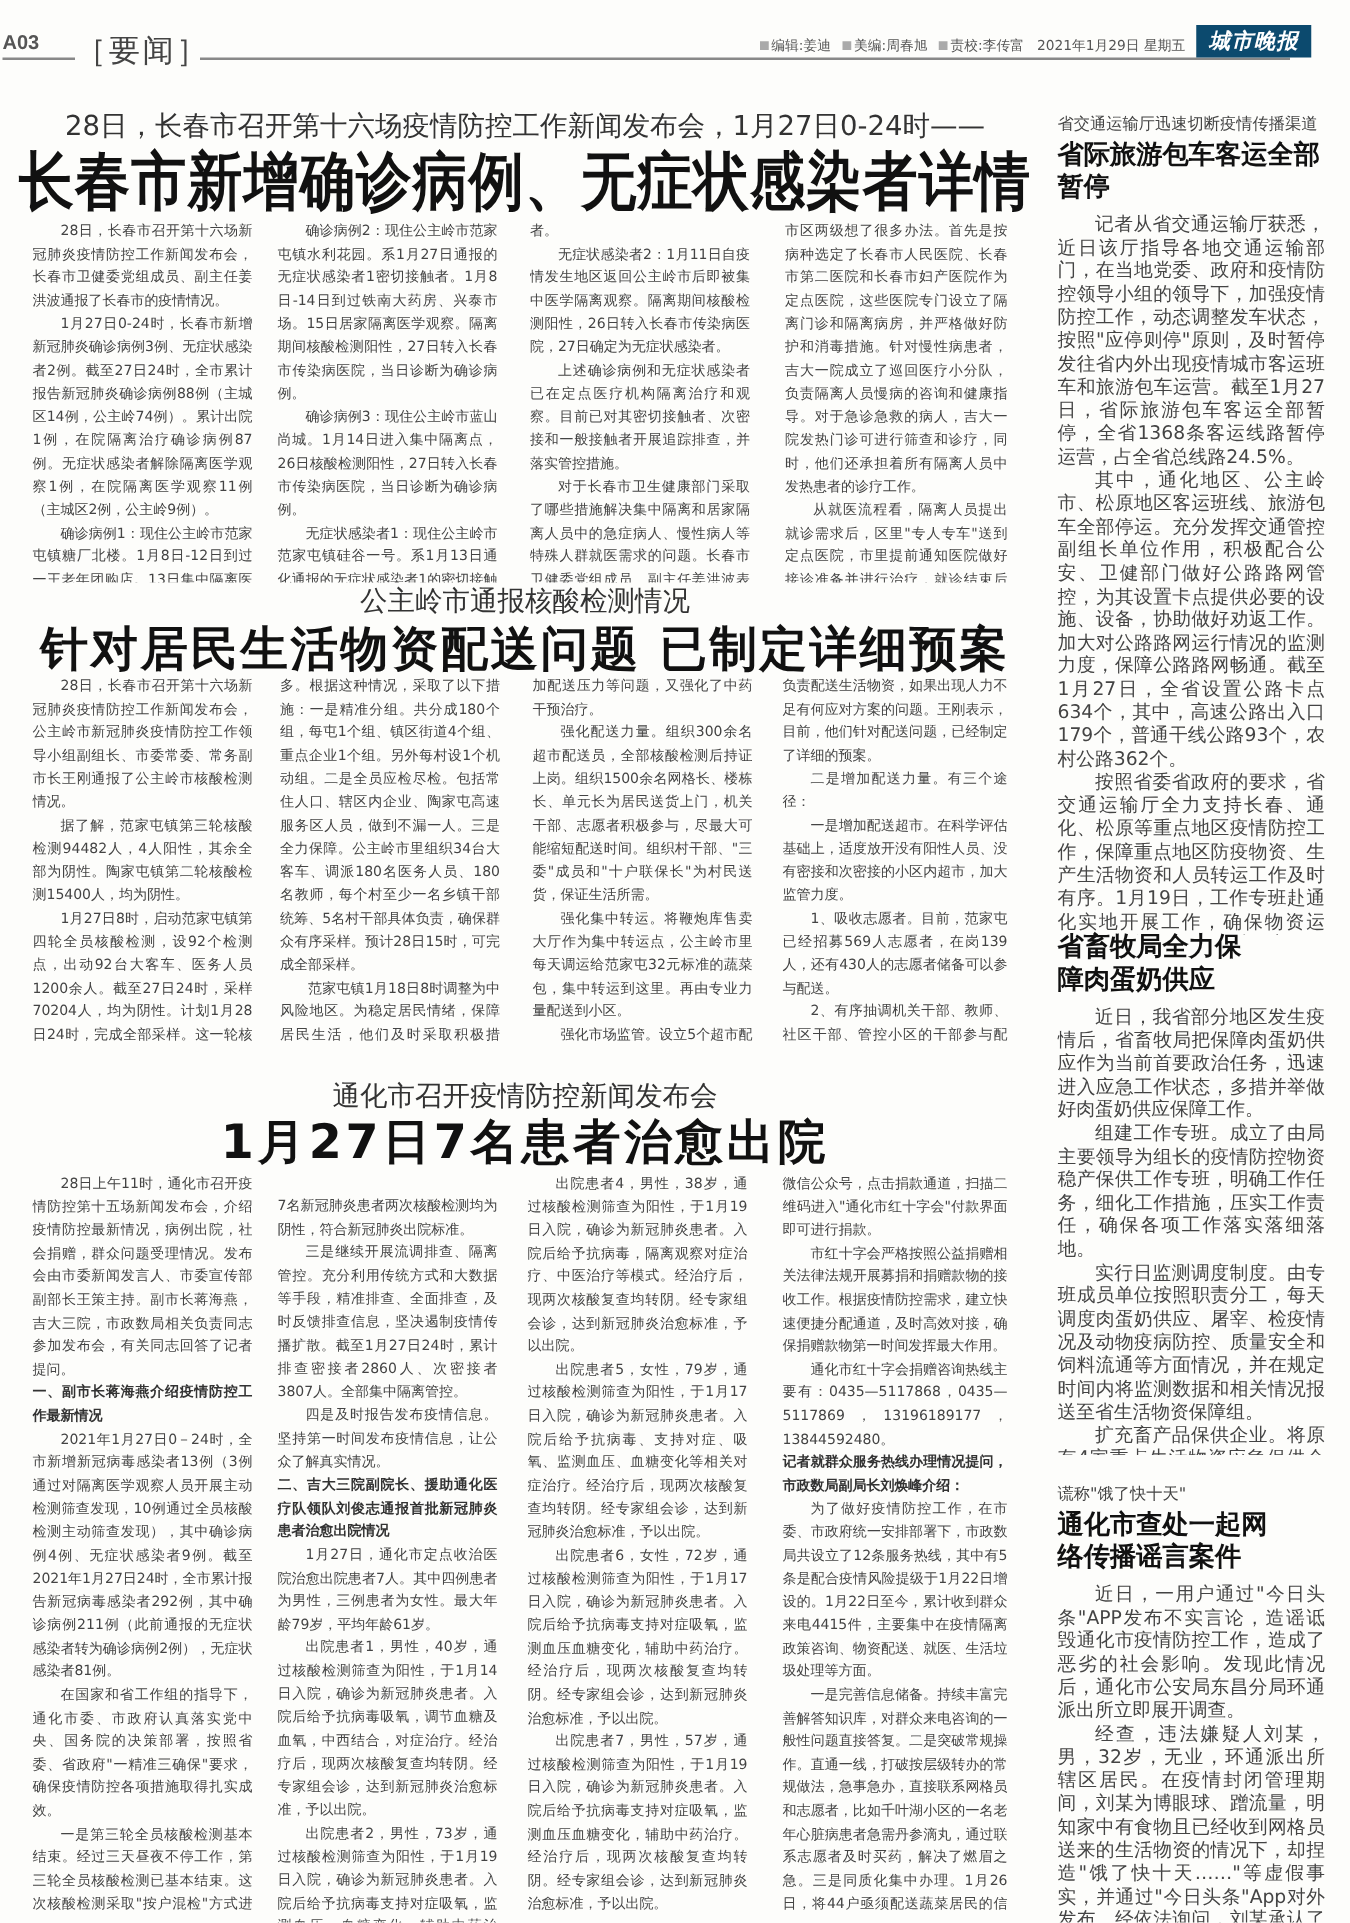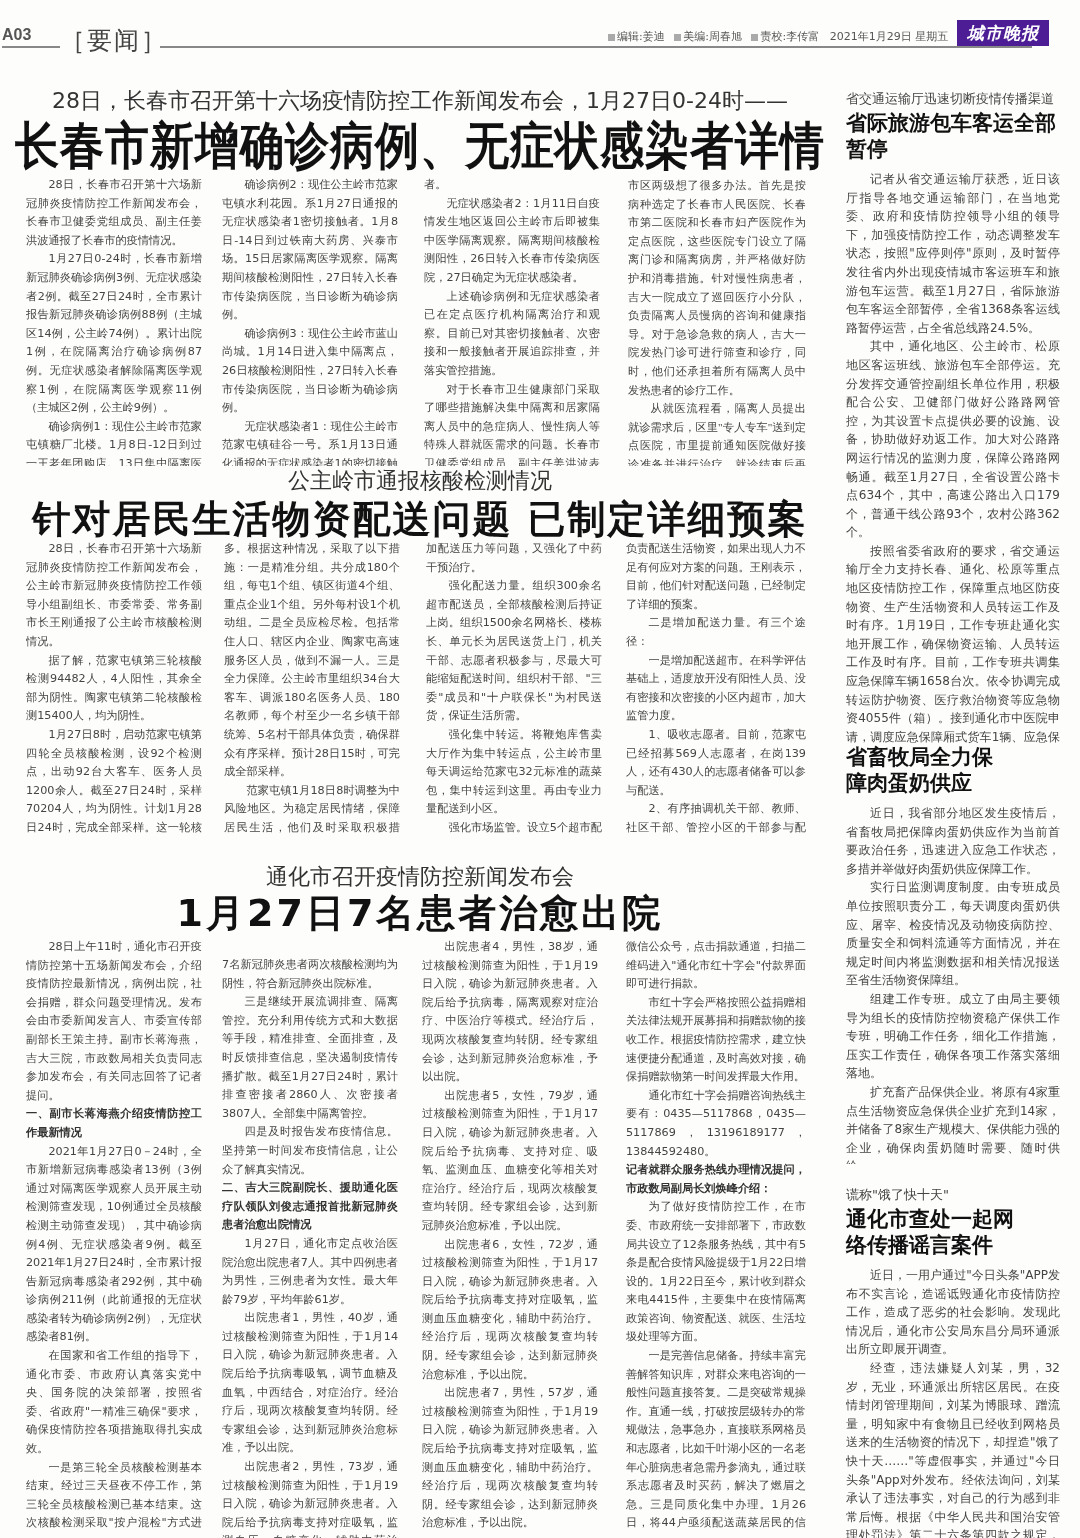--- a/index.html
+++ b/index.html
@@ -7,40 +7,40 @@
   body { position: relative; font-family: "DejaVu Sans", sans-serif; color: #333; }
 
   
   .masthead { position: absolute; left: 2px; top: 18px; width: 1048px; height: 34px; }
   .page-no { position: absolute; left: 0; top: 8px; font-family: "Liberation Sans", sans-serif; font-weight: bold; font-size: 16px; color: #555; }
   .section-name { position: absolute; left: 58px; top: 6px; font-size: 25px; color: #444; letter-spacing: 2px; }
   .rule { position: absolute; left: 0; top: 28px; width: 1030px; height: 2px; background: #888; }
   .rule-gap { position: absolute; left: 58px; top: 26px; width: 100px; height: 6px; background: #fdfdfb; }
   .credits { position: absolute; left: 600px; top: 11px; font-size: 11px; color: #555; white-space: nowrap; }
   .credits .sq { display: inline-block; width: 7px; height: 7px; background: #aaa; margin: 0 2px 0 6px; vertical-align: middle; }
-  .logo { position: absolute; left: 955px; top: 2px; width: 92px; height: 26px; background: #4c1d95; color: #fff; font-family: "DejaVu Serif", serif; font-style: italic; font-weight: bold; font-size: 17px; text-align: center; line-height: 26px; letter-spacing: 1px; }
+  .logo { position: absolute; left: 955px; top: 2px; width: 92px; height: 26px; background: #0c4a6e; color: #fff; font-family: "DejaVu Serif", serif; font-style: italic; font-weight: bold; font-size: 17px; text-align: center; line-height: 26px; letter-spacing: 1px; }
 
   
   .kicker { position: absolute; font-size: 22px; color: #333; white-space: nowrap; text-align: center; }
   .headline { position: absolute; font-weight: bold; color: #111; white-space: nowrap; text-align: center; }
   .hl-1 { font-size: 44px; letter-spacing: 1px; transform: scaleY(1.15); transform-origin: top; }
   .hl-2 { font-size: 38px; letter-spacing: 2px; }
   .hl-3 { font-size: 38px; letter-spacing: 3px; }
 
   
   .col { position: absolute; font-size: 11.2px; line-height: 18.6px; color: #444; text-align: justify; overflow: hidden; }
   .col p { text-indent: 2em; }
   .col p.cont { text-indent: 0; }
   .col p.sub { text-indent: 0; font-weight: bold; color: #333; }
 
   
   .sidebar { position: absolute; left: 846px; top: 90px; width: 214px; }
   .sb-kicker { font-size: 13px; color: #444; white-space: nowrap; }
   .sb-title { font-size: 21px; font-weight: bold; color: #111; line-height: 26px; margin: 2px 0 8px 0; }
-  .sb-body { font-size: 12px; line-height: 18.6px; color: #444; text-align: justify; }
+  .sb-body { font-size: 15px; line-height: 18.6px; color: #444; text-align: justify; }
   .sb-body p { text-indent: 2em; }
   .sb-article { position: absolute; left: 0; width: 214px; }
 </style>
 </head>
 <body>
 
 <header class="masthead">
   <div class="rule"></div>
   <div class="rule-gap"></div>
   <span class="page-no">A03</span>
@@ -66,21 +66,21 @@
     <p>确诊病例2：现住公主岭市范家屯镇水利花园。系1月27日通报的无症状感染者1密切接触者。1月8日-14日到过铁南大药房、兴泰市场。15日居家隔离医学观察。隔离期间核酸检测阳性，27日转入长春市传染病医院，当日诊断为确诊病例。</p>
     <p>确诊病例3：现住公主岭市蓝山尚城。1月14日进入集中隔离点，26日核酸检测阳性，27日转入长春市传染病医院，当日诊断为确诊病例。</p>
     <p>无症状感染者1：现住公主岭市范家屯镇硅谷一号。系1月13日通化通报的无症状感染者1的密切接触者。1月7日-12日在鸭有饭快餐店工作。13日集中隔离医学观察。隔离期间核酸检测阳性，26日转入长春市传染病医院，27日确定为无症状感染</p>
   </div>
   <div class="col" style="left:424px;top:176px;width:176px;height:290px;">
     <p class="cont">者。</p>
     <p>无症状感染者2：1月11日自疫情发生地区返回公主岭市后即被集中医学隔离观察。隔离期间核酸检测阳性，26日转入长春市传染病医院，27日确定为无症状感染者。</p>
     <p>上述确诊病例和无症状感染者已在定点医疗机构隔离治疗和观察。目前已对其密切接触者、次密接和一般接触者开展追踪排查，并落实管控措施。</p>
     <p>对于长春市卫生健康部门采取了哪些措施解决集中隔离和居家隔离人员中的急症病人、慢性病人等特殊人群就医需求的问题。长春市卫健委党组成员、副主任姜洪波表示，为了解决这部分人群里的急症病人、慢性病人，特别是血液透析病人的就医需求，</p>
   </div>
-  <div class="col" style="left:628px;top:176px;width:178px;height:290px;font-family:Liberation Serif, serif;">
+  <div class="col" style="left:628px;top:176px;width:178px;height:290px;">
     <p class="cont">市区两级想了很多办法。首先是按病种选定了长春市人民医院、长春市第二医院和长春市妇产医院作为定点医院，这些医院专门设立了隔离门诊和隔离病房，并严格做好防护和消毒措施。针对慢性病患者，吉大一院成立了巡回医疗小分队，负责隔离人员慢病的咨询和健康指导。对于急诊急救的病人，吉大一院发热门诊可进行筛查和诊疗，同时，他们还承担着所有隔离人员中发热患者的诊疗工作。</p>
     <p>从就医流程看，隔离人员提出就诊需求后，区里"专人专车"送到定点医院，市里提前通知医院做好接诊准备并进行治疗，就诊结束后再由专车送回隔离点，确保就诊全程实行闭环管理。</p>
 
   </div>
 </section>
 
 <section>
   <div class="kicker" style="left:0;top:466px;width:840px;">公主岭市通报核酸检测情况</div>
   <h1 class="headline hl-2" style="left:0;top:494px;width:840px;">针对居民生活物资配送问题 已制定详细预案</h1>
   <div class="col" style="left:26px;top:540px;width:176px;height:298px;">
@@ -160,22 +160,22 @@
       <p>其中，通化地区、公主岭市、松原地区客运班线、旅游包车全部停运。充分发挥交通管控副组长单位作用，积极配合公安、卫健部门做好公路路网管控，为其设置卡点提供必要的设施、设备，协助做好劝返工作。加大对公路路网运行情况的监测力度，保障公路路网畅通。截至1月27日，全省设置公路卡点634个，其中，高速公路出入口179个，普通干线公路93个，农村公路362个。</p>
       <p>按照省委省政府的要求，省交通运输厅全力支持长春、通化、松原等重点地区疫情防控工作，保障重点地区防疫物资、生产生活物资和人员转运工作及时有序。1月19日，工作专班赴通化实地开展工作，确保物资运输、人员转运工作及时有序。目前，工作专班共调集应急保障车辆1658台次。依令协调完成转运防护物资、医疗救治物资等应急物资4055件（箱）。接到通化市中医院申请，调度应急保障厢式货车1辆、应急保障人员2人，向通化市运送医疗物资259箱。26日，接到省商务厅申请，调度应急保障厢式货车23辆、应急保障人员56人，向通化市、公主岭市运送蔬菜17350份。全省各地累计向通化市运输应急物资1711.47吨，向公主岭运输应急物资107.29吨。出台鲜活农产品"绿色通道"免费通行，向通化市、公主岭市运输应急物资车辆免费通行和给予全省班车客运经营者资金补贴等3项支持政策，全力支持重点地区疫情防控。</p>
 
     </div>
   </article>
 
   <article class="sb-article" style="top:652px;">
     <h2 class="sb-title" style="width:150px;">省畜牧局全力保障肉蛋奶供应</h2>
     <div class="sb-body" style="height:360px;overflow:hidden;">
       <p>近日，我省部分地区发生疫情后，省畜牧局把保障肉蛋奶供应作为当前首要政治任务，迅速进入应急工作状态，多措并举做好肉蛋奶供应保障工作。</p>
+      <p>组建工作专班。成立了由局主要领导为组长的疫情防控物资稳产保供工作专班，明确工作任务，细化工作措施，压实工作责任，确保各项工作落实落细落地。</p>
       <p>实行日监测调度制度。由专班成员单位按照职责分工，每天调度肉蛋奶供应、屠宰、检疫情况及动物疫病防控、质量安全和饲料流通等方面情况，并在规定时间内将监测数据和相关情况报送至省生活物资保障组。</p>
-      <p>组建工作专班。成立了由局主要领导为组长的疫情防控物资稳产保供工作专班，明确工作任务，细化工作措施，压实工作责任，确保各项工作落实落细落地。</p>
       <p>扩充畜产品保供企业。将原有4家重点生活物资应急保供企业扩充到14家，并储备了8家生产规模大、保供能力强的企业，确保肉蛋奶随时需要、随时供给。</p>
       <p>强化政策支持。出台加快畜牧业发展九条政策措施，为保障疫情期间猪肉供应，安排奖励资金300万元，对一季度生猪出栏1万头以上的规模猪场，按照不同档次给予适当奖励。</p>
 
     </div>
   </article>
 
   <article class="sb-article" style="top:1096px;">
     <div class="sb-kicker">谎称"饿了快十天"</div>
     <h2 class="sb-title" style="width:180px;">通化市查处一起网络传播谣言案件</h2>
     <div class="sb-body" style="height:300px;overflow:hidden;">

